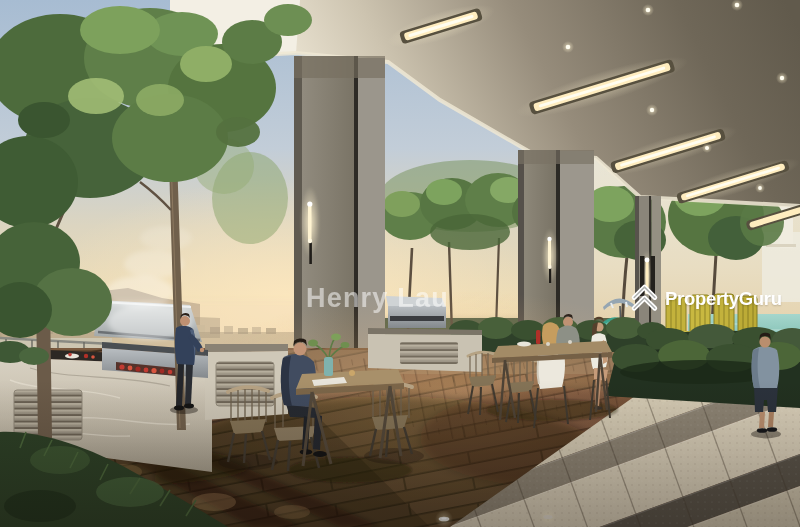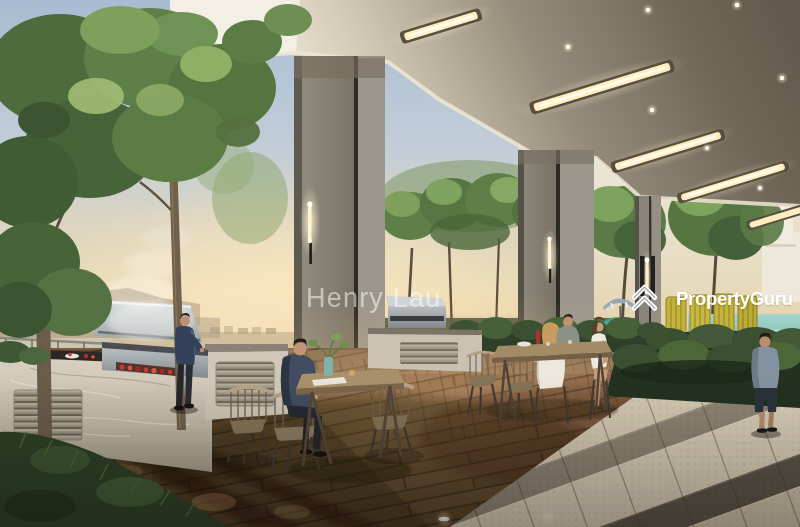--- a/index.html
+++ b/index.html
@@ -1,20 +1,20 @@
 <!DOCTYPE html>
 <html><head>
 <meta charset="utf-8">
 <style>
   html,body{margin:0;padding:0;background:#181512;}
   .stage{position:relative;width:800px;height:527px;overflow:hidden;font-family:"Liberation Sans",sans-serif;}
   .stage svg{display:block;}
-  .watermark{position:absolute;left:306px;top:283px;font-size:27px;font-weight:400;letter-spacing:1.2px;
+  .watermark{position:absolute;left:306px;top:283px;font-size:27px;font-weight:700;letter-spacing:1.2px;
     color:#ffffff;opacity:.52;white-space:nowrap;pointer-events:none;}
-  .pg-logo{position:absolute;left:628px;top:281px;display:flex;align-items:center;gap:15px;pointer-events:none;}
+  .pg-logo{position:absolute;left:628px;top:281px;display:flex;align-items:center;gap:4px;pointer-events:none;}
   .pg-logo .brand-text{color:#ffffff;font-weight:700;font-size:18.5px;letter-spacing:-.3px;white-space:nowrap;
     text-shadow:0 1px 2px rgba(0,0,0,.18);}
 </style>
 </head>
 <body>
 
 <div class="stage">
 <svg width="800" height="527" viewBox="0 0 800 527" xmlns="http://www.w3.org/2000/svg">
   <defs>
     <linearGradient id="skyG" x1="0" y1="0" x2="0" y2="1">

